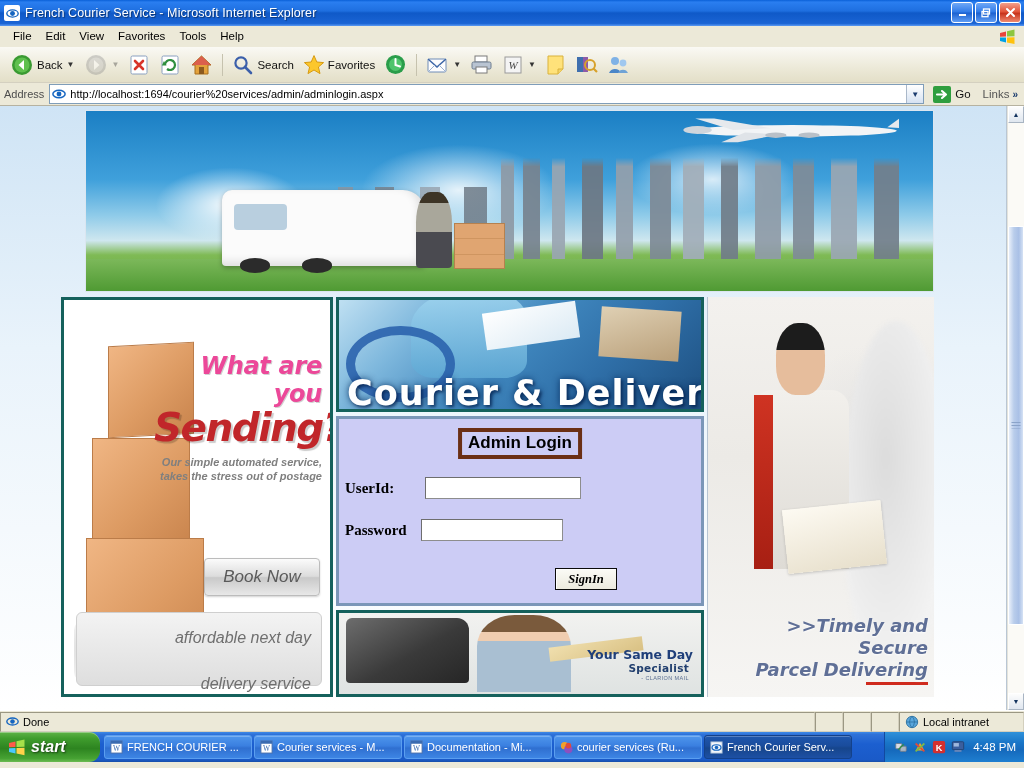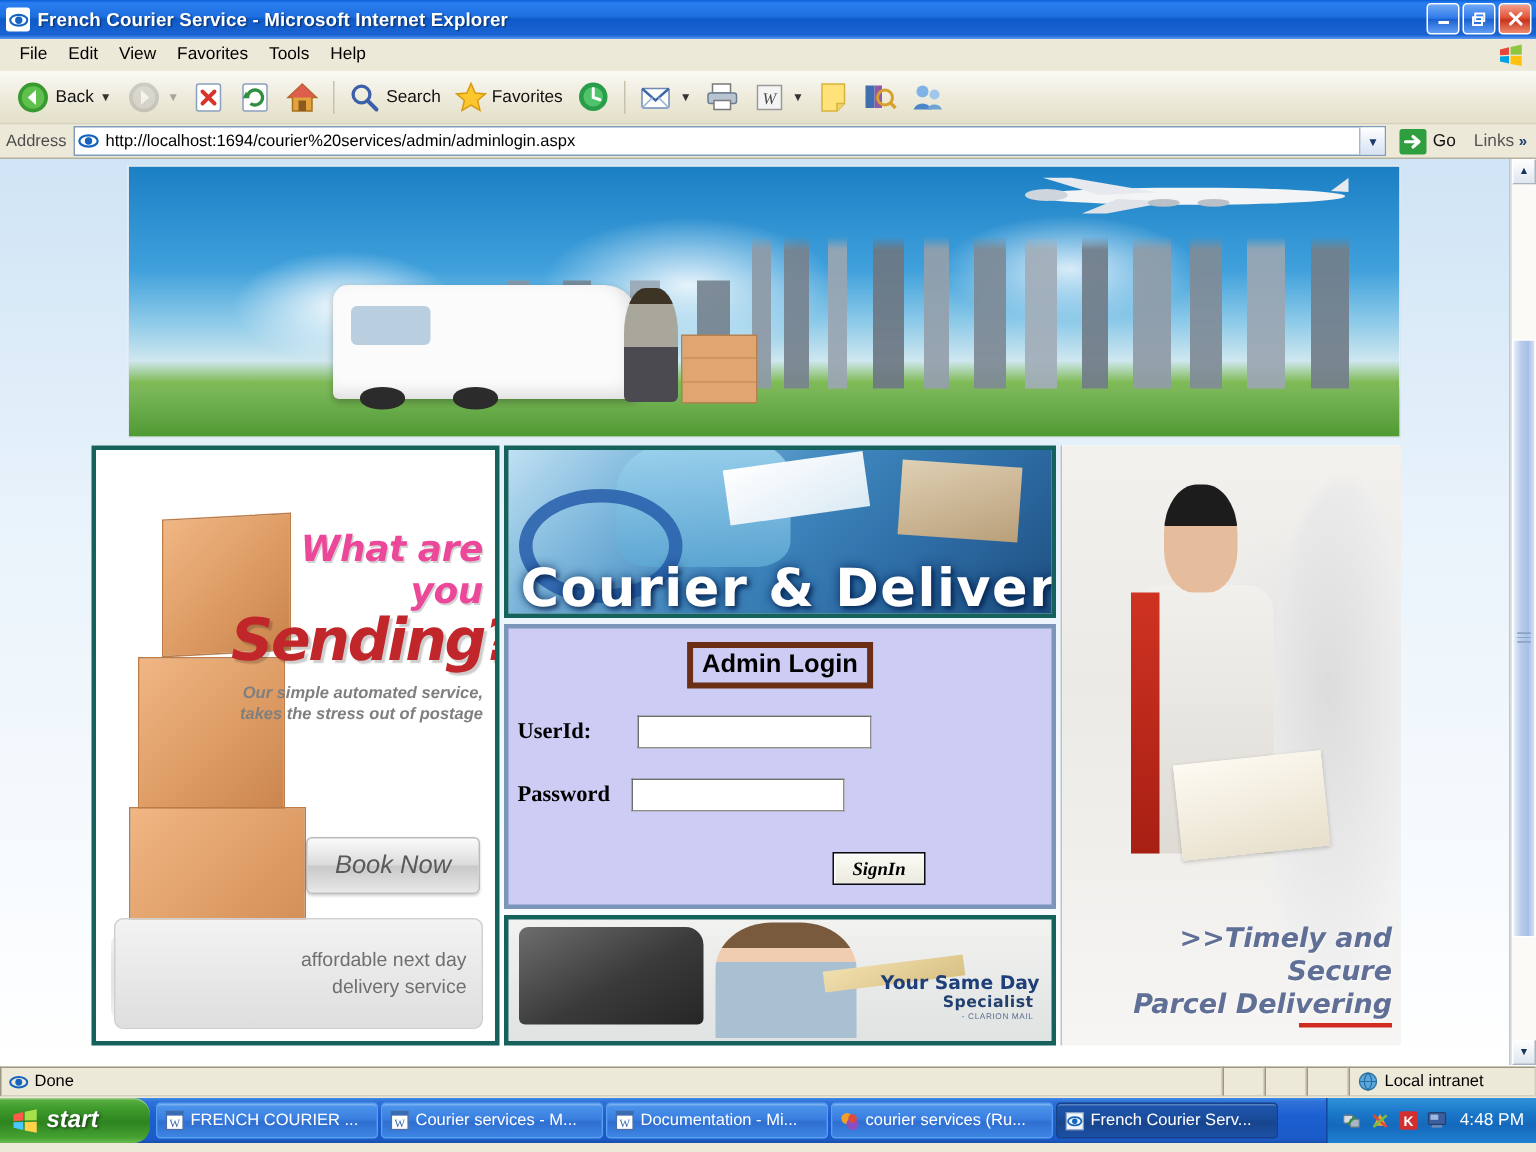--- a/index.html
+++ b/index.html
@@ -18,21 +18,21 @@
     padding: 0 2px 0 4px;
     position: relative;
   }
   .titlebar .ti-icon {
     width: 16px; height: 16px; margin-right: 5px;
     background: #fff; border-radius: 2px;
     display:flex; align-items:center; justify-content:center;
     font-size: 11px; color:#1565c0; overflow:hidden;
   }
   .titlebar .ti-text {
-    color: #fff; font-size: 12.5px; font-weight: bold;
+    color: #fff; font-size: 12.5px; font-weight: normal;
     text-shadow: 1px 1px 1px rgba(0,0,0,.45);
     letter-spacing: .1px; white-space: nowrap;
   }
   .wbtns { position:absolute; right:3px; top:2px; display:flex; gap:2px; }
   .wbtn {
     width: 22px; height: 21px; border:1px solid #fff; border-radius:3px;
     display:flex; align-items:center; justify-content:center;
     font-size:11px; color:#fff; font-weight:bold; line-height:1;
     background: linear-gradient(180deg,#6fa8f7,#2f7ae8 48%,#1b60cf 52%,#5f9df5);
   }
@@ -234,21 +234,21 @@
     font-size:17px; color:#5a5a5a; font-style:italic;
     box-shadow:0 1px 2px rgba(0,0,0,.18);
   }
   .promo-bottom {
     position:absolute; left:12px; right:8px; bottom:8px; height:74px;
     background: linear-gradient(180deg,#f3f3f3,#dedede);
     border:1px solid #cfcfcf; border-radius:6px;
     display:flex; flex-direction:column; align-items:flex-end; justify-content:center;
     padding-right:10px;
   }
-  .promo-bottom div { font-size:13px; color:#6f6f6f; line-height:1.35; }
+  .promo-bottom div { font-size:16px; color:#6f6f6f; font-style:italic; line-height:1.35;margin-top:24px; }
 
   
   .banner-cd {
     height: 115px; border:3px solid #15615c; position:relative; overflow:hidden;
     background: linear-gradient(135deg,#bfe0f2 0%, #7fb8dd 22%, #3f86bd 48%, #2f6fa8 70%, #1d4f80 100%);
   }
   .banner-cd .hand1{
     position:absolute; left:20%; top:-6%; width:32%; height:78%;
     background: linear-gradient(180deg,#9fd4ef,#5ea8d4); border-radius:40% 30% 20% 20%;
     opacity:.9;
@@ -385,21 +385,21 @@
     font-family:"DejaVu Sans", sans-serif; font-style:italic; font-weight:bold;
     font-size:18px; color:#5f6f96; line-height:1.22;
     text-shadow: 0 1px 2px rgba(255,255,255,.9);
   }
   .rp-underline{
     width:62px; height:3px; background:#cf2b1e; margin-left:auto; margin-top:1px;
   }
 
   
   .statusbar {
-    height: 22px; background:#ece9d8; display:flex; align-items:flex-start;
+    height: 22px; background:#ece9d8; display:flex; align-items:center;
     border-top:1px solid #fff; gap:0;
   }
   .sb-seg {
     height:20px; display:flex; align-items:center; gap:4px; padding:0 5px;
     border:1px solid #d3cfbd; border-top-color:#9b9783; border-left-color:#9b9783;
     font-size:11px; color:#000;
   }
   .sb-main { flex:1; }
   .sb-sm { width:28px; }
   .sb-zone { width:125px; }

